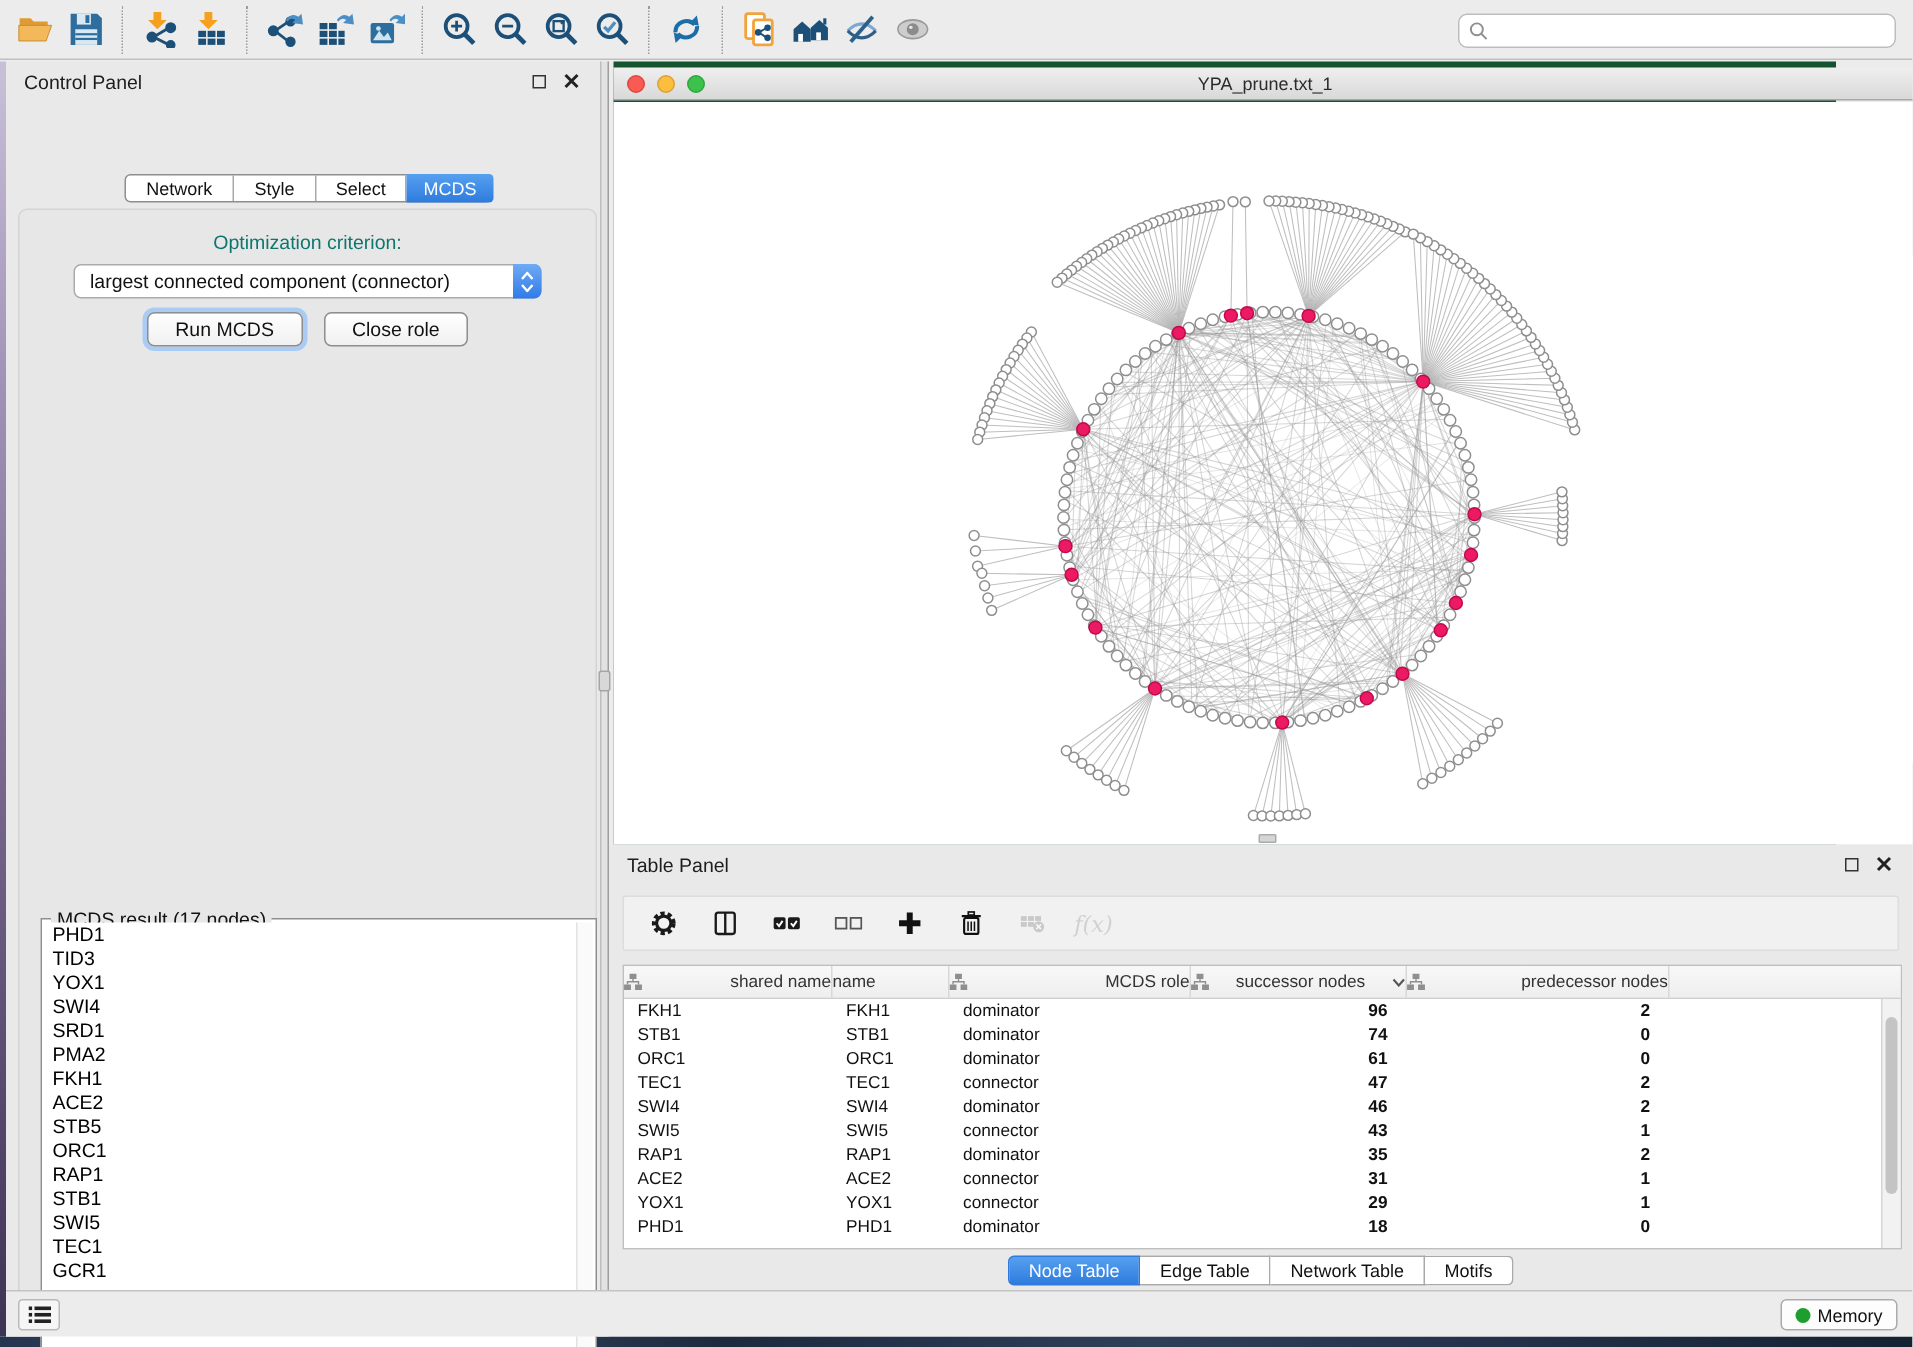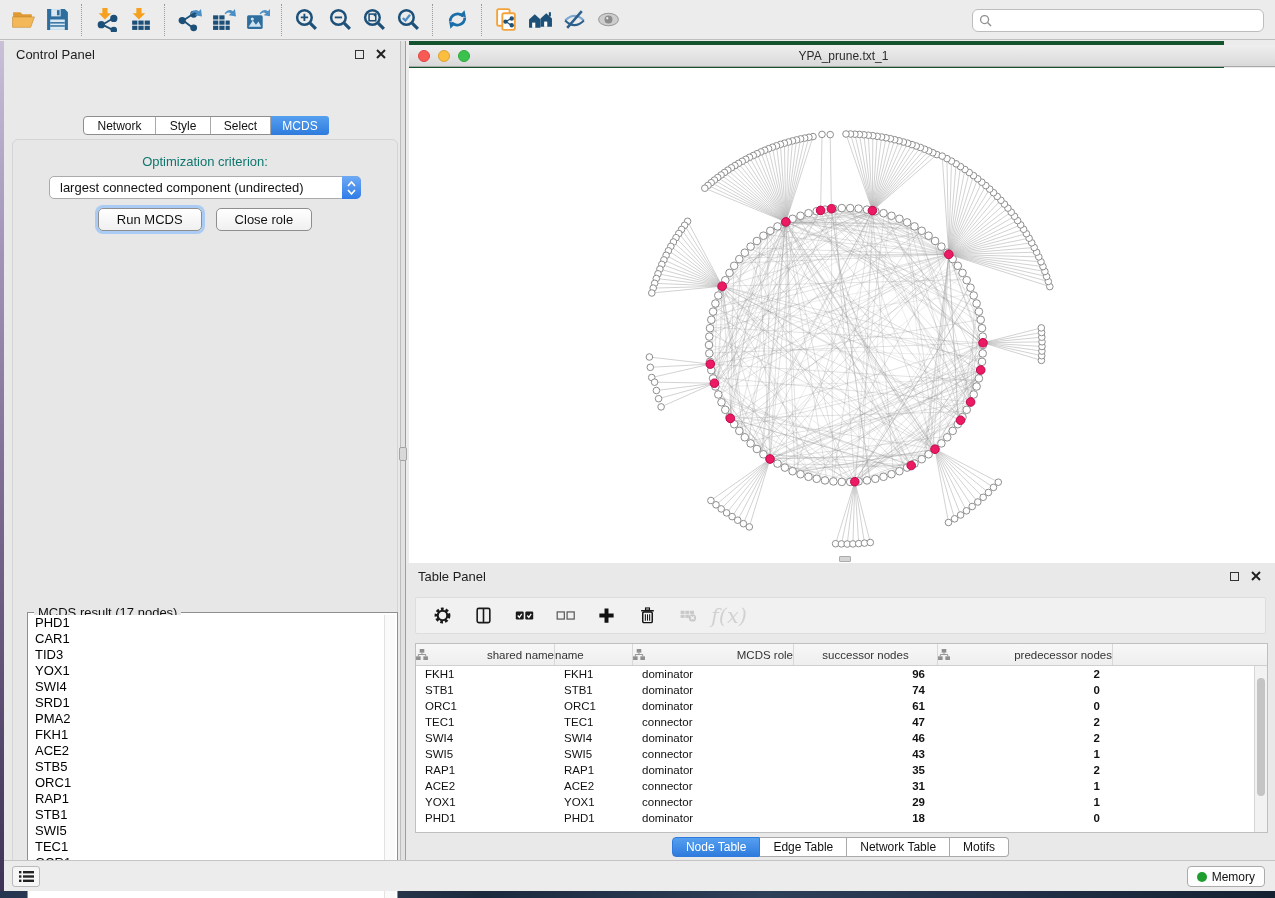--- a/index.html
+++ b/index.html
@@ -65,21 +65,21 @@
   .net-view { position:absolute; left:0; top:27px; width:869px; height:495px; background:#fff; }
   .net-view svg { display:block; }
   .hsplit-grip { position:absolute; left:430px; top:515px; width:12px; height:6px; background:#D5D5D5; border:1px solid #ABABAB; border-radius:1px; }
 
   
   .tpanel { position:absolute; left:406px; top:563px; width:869px; height:297px; background:#E9E9E9; }
   .tp-toolbar { position:absolute; left:9px; top:34px; width:851px; height:37px; background:#F1F1F1; border:1px solid #DDDDDD; border-radius:2px; display:flex; align-items:center; padding-left:14px; gap:17px; }
   .tp-btn { display:flex; align-items:center; justify-content:center; width:24px; height:24px; }
   .tp-btn svg { width:19px; height:19px; }
   .tp-btn.disabled { opacity:.38; }
-  .fx { font-family:"DejaVu Serif",serif; font-style:italic; font-size:21px; color:#9F9F9F; }
+  .fx { font-family:"DejaVu Serif",serif; font-style:italic; font-size:15px; color:#9F9F9F; }
 
   .tbl { position:absolute; left:9px; top:80px; width:853px; height:190px; background:#fff; border:1px solid #BFBFBF; }
   .tbl-head { position:absolute; left:0; top:0; width:851px; height:22px; background:linear-gradient(180deg,#F8F8F8,#EEEEEE); border-bottom:1px solid #CFCFCF; display:flex; font-size:11.5px; color:#333; }
   .th { display:flex; align-items:center; justify-content:space-between; gap:5px; border-right:1px solid #D8D8D8; height:100%; }
   .th svg.tree { width:12px; height:11px; }
   .th svg.chev { width:9px; height:6px; }
   .tbl-body { position:absolute; left:0; top:22px; width:838px; height:166px; overflow:hidden; }
   .trow { display:flex; height:16px; font-size:11.5px; color:#111; align-items:center; }
   .td { overflow:hidden; white-space:nowrap; }
   .td.left { padding-left:9px; text-align:left; }
@@ -287,39 +287,38 @@
     </div>
     <div class="cp-tabs">
       <div class="cp-tab" style="width:72px">Network</div>
       <div class="cp-tab" style="width:55px">Style</div>
       <div class="cp-tab" style="width:60px">Select</div>
       <div class="cp-tab active" style="width:58px">MCDS</div>
     </div>
     <div class="cp-body">
       <div class="opt-label">Optimization criterion:</div>
       <div class="dropdown">
-        <span class="dd-text">largest connected component (undirected)</span>
+        <span class="dd-text">largest connected component (connector)</span>
         <span class="dd-stepper">
           <svg viewBox="0 0 9 6">
               <path d="M1 5l3.5-4L8 5" fill="none" stroke="#fff" stroke-width="1.6"></path>
             </svg>
           <svg viewBox="0 0 9 6">
               <path d="M1 1l3.5 4L8 1" fill="none" stroke="#fff" stroke-width="1.6"></path>
             </svg>
         </span>
       </div>
       <div class="btnrow">
         <div class="pushbtn focused">Run MCDS</div>
         <div class="pushbtn">Close role</div>
       </div>
       <div class="fieldset">
         <div class="legend">MCDS result (17 nodes)</div>
         <div class="listbox">
             <div class="item">PHD1</div>
-            <div class="item">CAR1</div>
             <div class="item">TID3</div>
             <div class="item">YOX1</div>
             <div class="item">SWI4</div>
             <div class="item">SRD1</div>
             <div class="item">PMA2</div>
             <div class="item">FKH1</div>
             <div class="item">ACE2</div>
             <div class="item">STB5</div>
             <div class="item">ORC1</div>
             <div class="item">RAP1</div>
@@ -1163,21 +1162,21 @@
             <svg class="tree" viewBox="0 0 13 12">
               <g fill="#8F8F8F">
                 <rect x="4" y="0" width="5" height="4"></rect>
                 <rect x="0" y="8" width="5" height="4"></rect>
                 <rect x="8" y="8" width="5" height="4"></rect>
               </g>
               <path d="M6.5 4v2M2.5 8V6h8v2" stroke="#8F8F8F" fill="none"></path>
             </svg>
             <span>MCDS role</span>
           </div>
-          <div class="th" style="width: 144px; flex-direction: column;">
+          <div class="th" style="width: 144px;">
             <svg class="tree" viewBox="0 0 13 12">
               <g fill="#8F8F8F">
                 <rect x="4" y="0" width="5" height="4"></rect>
                 <rect x="0" y="8" width="5" height="4"></rect>
                 <rect x="8" y="8" width="5" height="4"></rect>
               </g>
               <path d="M6.5 4v2M2.5 8V6h8v2" stroke="#8F8F8F" fill="none"></path>
             </svg>
             <span>successor nodes</span>
             <svg class="chev" viewBox="0 0 9 6">

